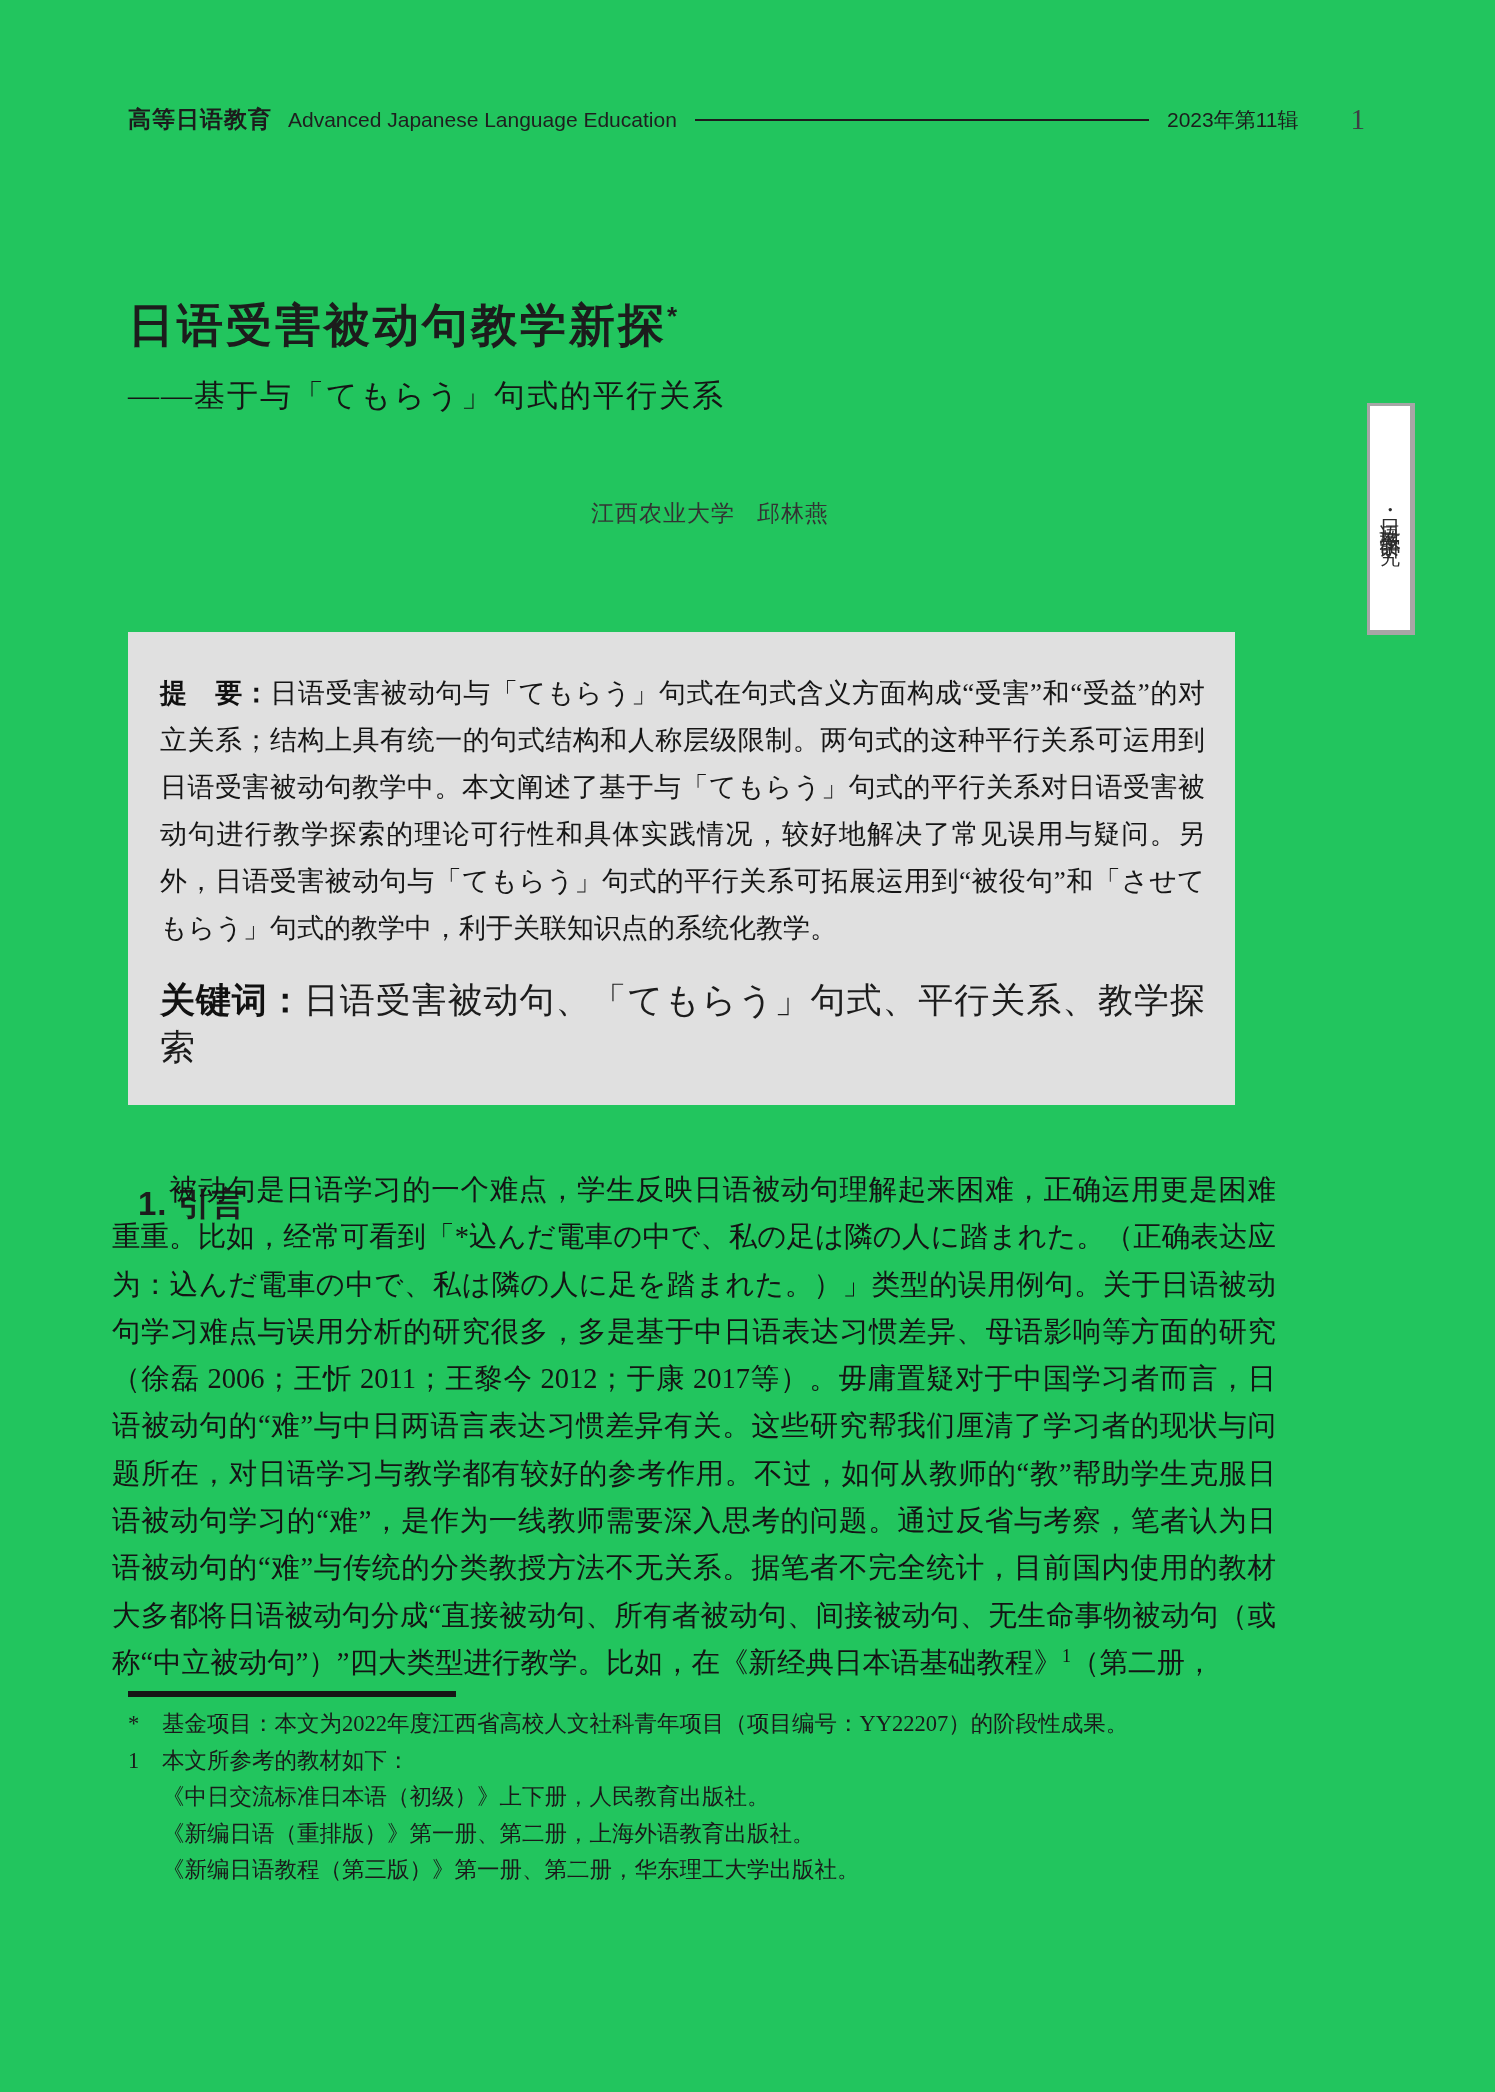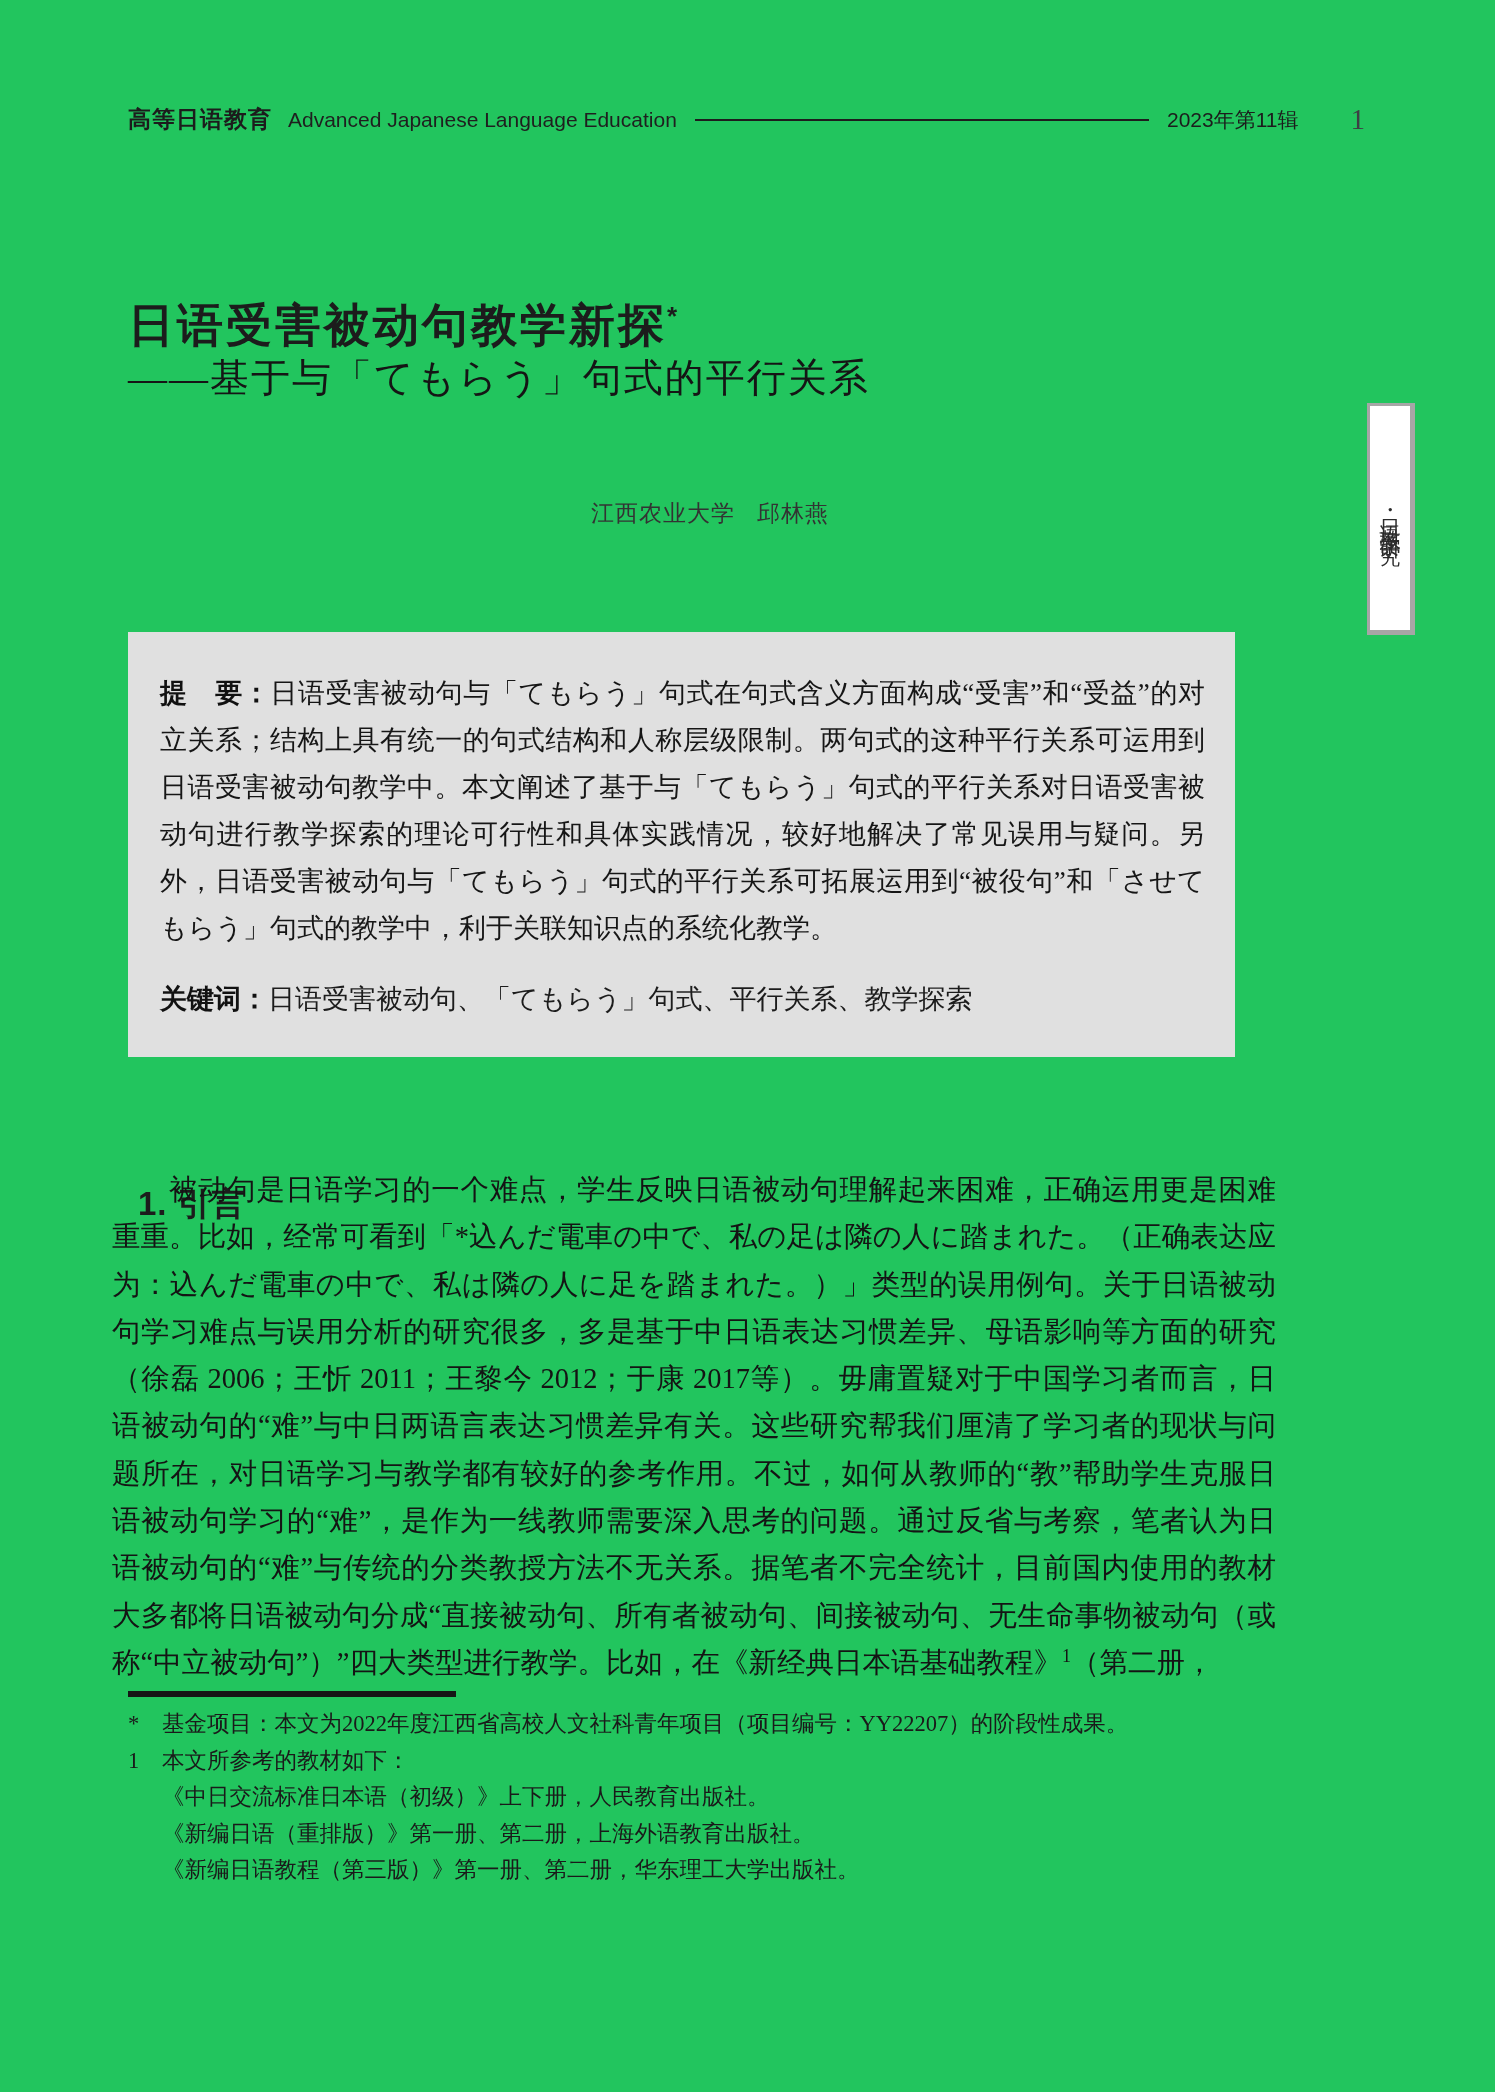--- a/index.html
+++ b/index.html
@@ -63,21 +63,22 @@
     letter-spacing: 3px;
     margin: 0;
     line-height: 1.1;
   }
   .article-title .title-star {
     font-size: 26px;
     vertical-align: super;
     letter-spacing: 0;
   }
   .article-subtitle {
-    font-size: 39px;
+    margin-top: 24px;
+    font-size: 31px;
     letter-spacing: 2px;
     color: #151515;
   }
   .author-line {
     position: absolute;
     top: 498px; left: 128px; width: 1164px;
     text-align: center;
     font-family: "Liberation Sans", "DejaVu Sans", sans-serif;
     font-size: 23px;
     color: #333;
@@ -101,21 +102,21 @@
     text-align: justify;
     color: #161616;
   }
   .inline-label {
     font-family: "Liberation Sans", "DejaVu Sans", sans-serif;
     font-weight: bold;
     color: #111;
   }
   .keywords-line {
     margin: 24px 0 0 0;
-    font-size: 27px;
+    font-size: 35px;
     line-height: 47px;
     text-align: justify;
   }
 
   
   .section-heading {
     position: absolute;
     top: 1172px; left: 128px;
     font-family: "Liberation Sans", "DejaVu Sans", sans-serif;
     font-weight: bold;

